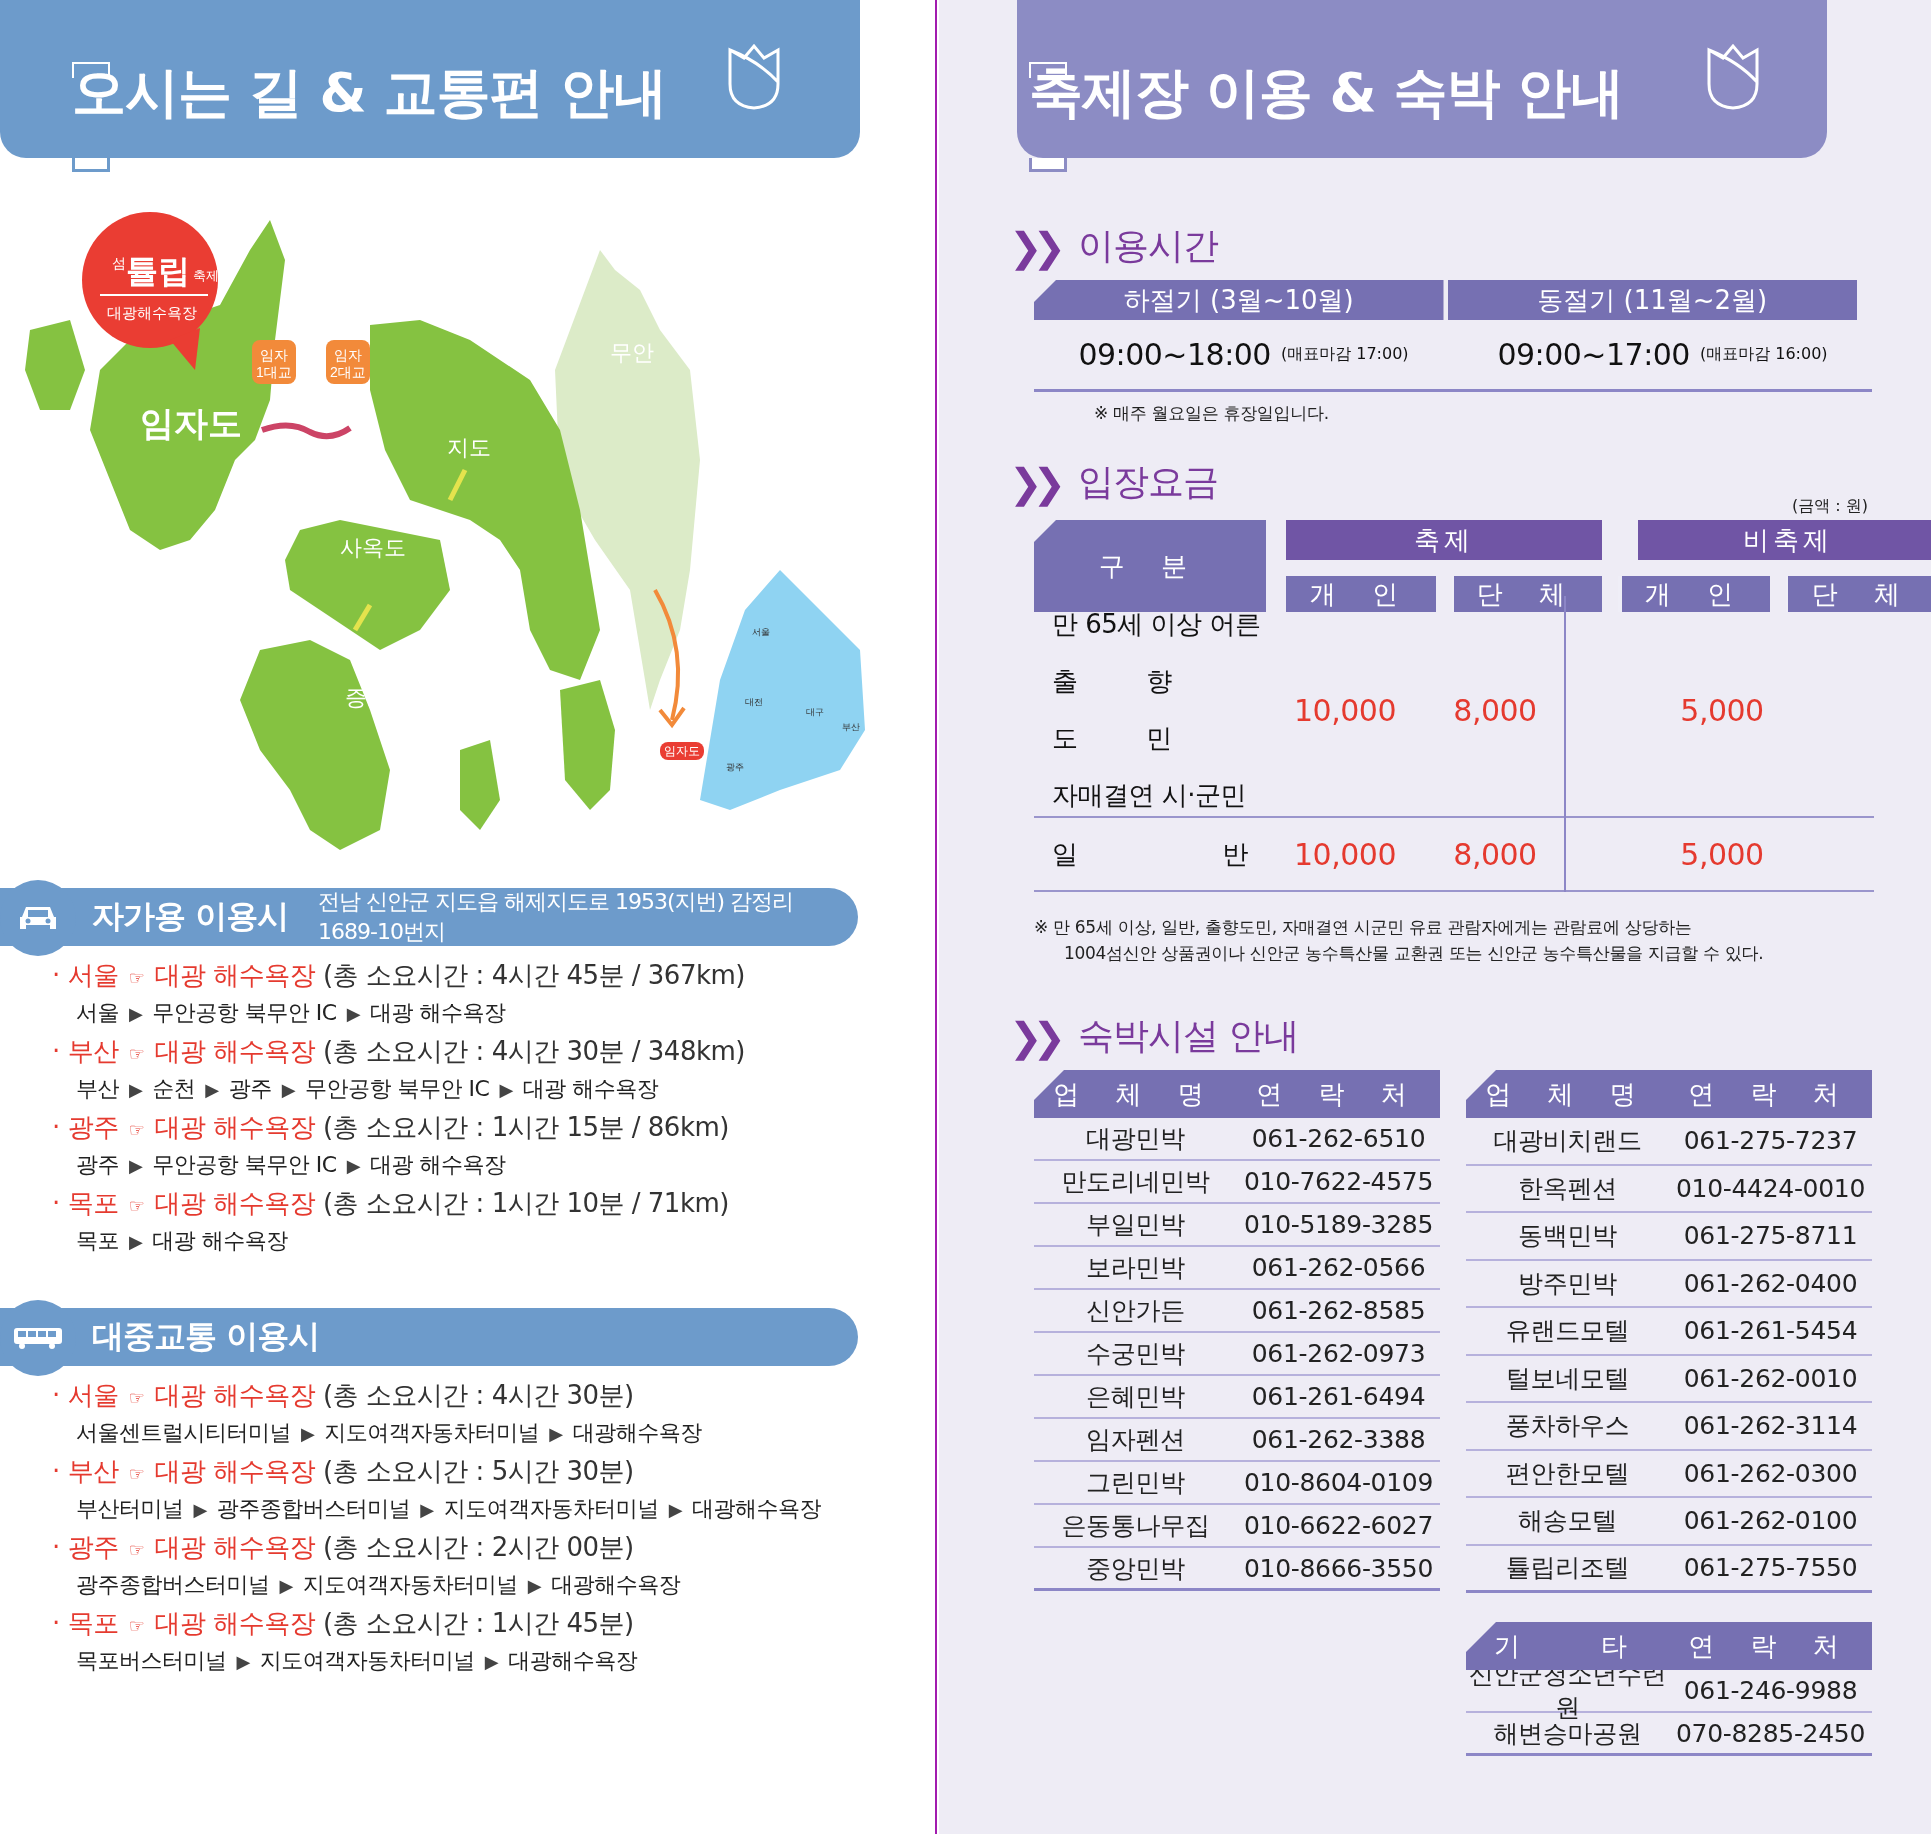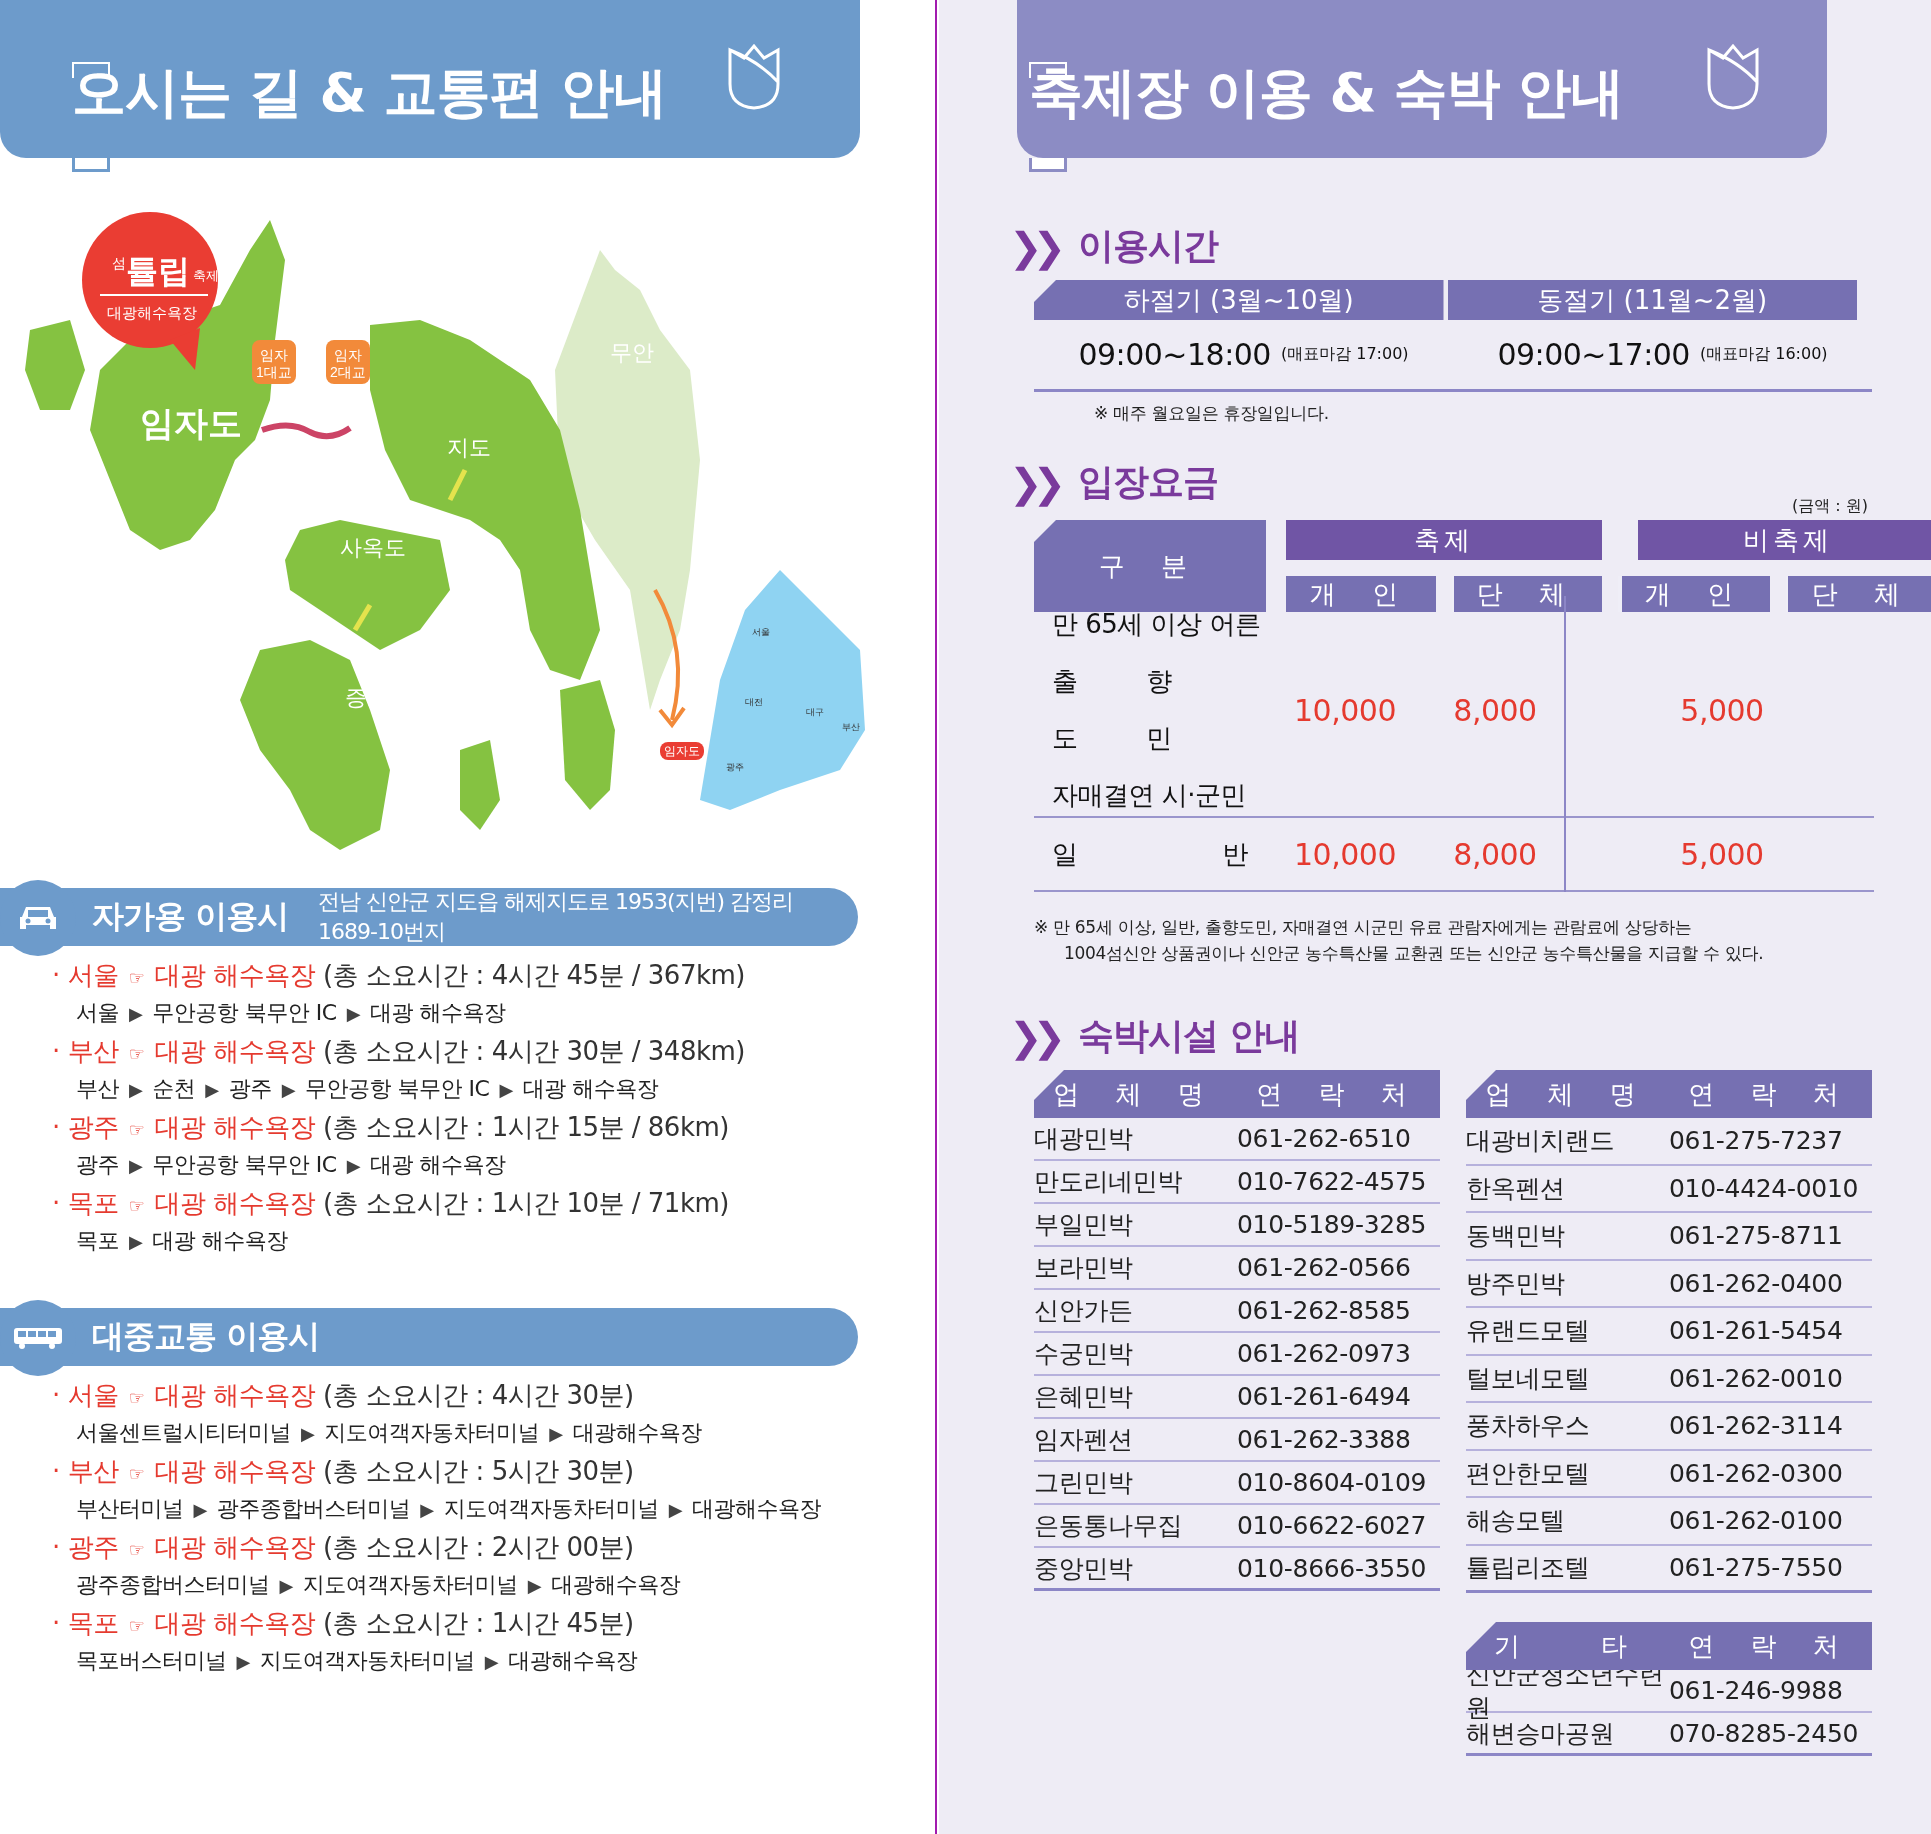--- a/index.html
+++ b/index.html
@@ -27,21 +27,21 @@
 .route{margin-bottom:0}
 .route .head{font-size:26px;height:38px;line-height:38px;letter-spacing:-0.5px;color:#333;white-space:nowrap}
 .route .head .dot{color:#e53a2f;margin-right:8px}
 .route .head .red{color:#e53a2f}
 .route .head .hand{color:#e53a2f;font-size:18px;margin:0 10px}
 .route .path{font-size:22px;height:38px;line-height:38px;padding-left:24px;color:#222;letter-spacing:-0.5px;white-space:nowrap}
 .route .path .arr{color:#444;font-size:18px;margin:0 10px}
 
 .sec-head{position:absolute;left:70px;display:flex;align-items:center}
 .chev{font-size:40px;color:#7a3a9c;font-weight:bold;letter-spacing:-10px;margin-right:22px;line-height:1}
-.sec-title{font-size:36px;font-weight:bold;color:#7a3a9c;letter-spacing:-1px}
+.sec-title{font-size:36px;font-weight:normal;color:#7a3a9c;letter-spacing:-1px}
 .hours{position:absolute;left:95px;top:280px;width:838px}
 .hours-head{display:flex;height:40px}
 .hours-head div{flex:1;background:#7670b2;color:#fff;font-size:26px;display:flex;align-items:center;justify-content:center;margin-right:4px}
 .hours-head div:first-child{clip-path:polygon(22px 0,100% 0,100% 100%,0 100%,0 22px)}
 .hours-head div:last-child{margin-right:15px}
 .hours-body{display:flex;height:72px;border-bottom:3px solid #8c86c6}
 .hours-body div{flex:1;display:flex;align-items:center;justify-content:center}
 .hours-body .t{font-size:30px;color:#111;letter-spacing:-0.5px}
 .hours-body .s{font-size:16px;margin-left:10px;color:#111}
 .note{font-size:17px;color:#222;letter-spacing:-0.3px}
@@ -56,21 +56,21 @@
 .fee-body{position:relative}
 .fee-row{display:grid;grid-template-columns:236px 150px 150px 304px;border-bottom:2px solid #9a95cc;align-items:center}
 .fee-row .label{font-size:26px;color:#111;padding-left:18px;letter-spacing:-0.5px}
 .fee-row .val{font-size:30px;color:#e53a2f;text-align:center;letter-spacing:-0.5px}
 .fee-vline{position:absolute;left:530px;top:0;bottom:0;width:2px;background:#8c86c6}
 .fee-note{position:absolute;left:95px;top:914px;width:840px;font-size:17px;line-height:26px;color:#222;letter-spacing:-0.3px}
 .lodge{position:absolute;width:406px}
 .lodge-head{height:48px;background:#7670b2;display:flex;color:#fff;font-size:26px;clip-path:polygon(30px 0,100% 0,100% 100%,0 100%,0 30px)}
 .lodge-head div{flex:1;display:flex;align-items:center;justify-content:center;letter-spacing:14px}
 .lrow{display:flex;border-bottom:2px solid #b6b1dc;align-items:center}
-.lrow div{flex:1;text-align:left;font-size:25px;color:#222;letter-spacing:-0.3px}
+.lrow div{flex:1;text-align:center;font-size:25px;color:#222;letter-spacing:-0.3px}
 .lrow:last-child{border-bottom:3px solid #8c86c6}
 </style>
 </head>
 <body>
 
 <div class="left">
   <div class="banner">
     <div class="bracket-top" style="left:72px;top:62px"></div>
     <div class="bt" style="padding-left:72px">
       <span class="banner-title">오시는 길 &amp; 교통편 안내</span>

